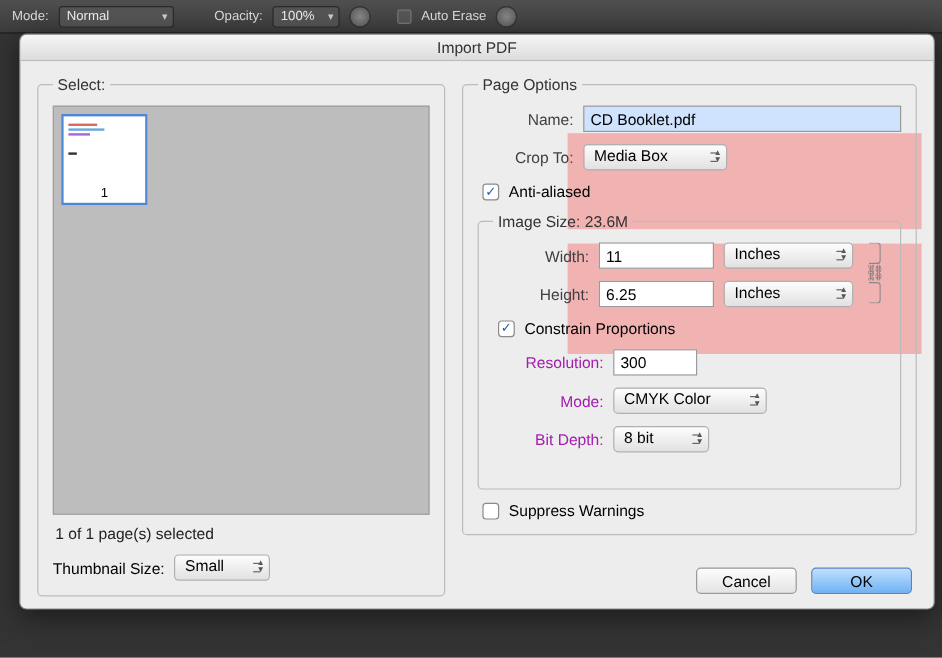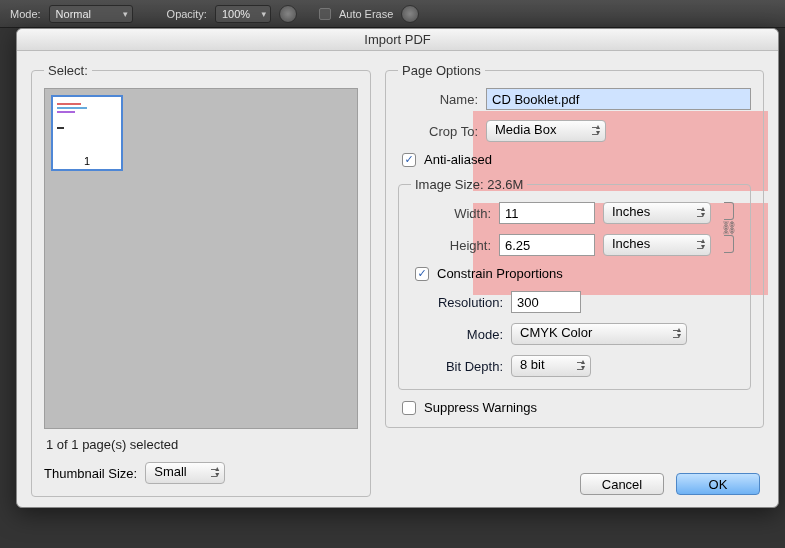--- a/index.html
+++ b/index.html
@@ -32,41 +32,41 @@
   .sel-text { margin: 8px 0 10px 2px; font-size: 13px; color: #222; }
   .thumbsize-row { display: flex; align-items: center; gap: 8px; }
 
   .right { flex: 1; display: flex; flex-direction: column; gap: 10px; position: relative; }
   .hl { position: absolute; background: rgba(244,130,130,.55); pointer-events: none; }
   .hl1 { top: 48px; left: 88px; right: -4px; height: 80px; }
   .hl2 { top: 140px; left: 88px; right: -4px; height: 92px; }
 
   .row { display: flex; align-items: center; gap: 8px; margin-bottom: 10px; }
   .rl { width: 80px; text-align: right; color: #404040; }
-  .rl2 { width: 92px; text-align: right; color: #0f172a; }
+  .rl2 { width: 92px; text-align: right; color: #a21caf; }
   .txt { border: 1px solid #9a9a9a; background: #fff; height: 22px; padding: 2px 5px; font-size: 13px; }
   .sel { border: 1px solid #b0b0b0; background: linear-gradient(#fdfdfd,#e1e1e1); border-radius: 4px; height: 22px; padding: 0 22px 4px 8px; font-size: 13px; position: relative; display: inline-flex; align-items: center; cursor: pointer; }
   .sel::after { content: ""; position: absolute; right: 6px; top: 4px; width: 8px; height: 12px; background:
     linear-gradient(#666,#666) center 2px/6px 1px no-repeat,
     linear-gradient(#666,#666) center 9px/6px 1px no-repeat; }
   .sel .arr { position: absolute; right: 5px; font-size: 8px; color: #555; line-height: 6px; top: 3px; }
   .chk { width: 14px; height: 14px; border: 1px solid #8a8a8a; border-radius: 3px; background: #fff; display: inline-flex; align-items: center; justify-content: center; font-size: 11px; color: #2a5db0; }
   .link-icon { width: 18px; display: flex; flex-direction: column; align-items: center; color: #666; font-size: 12px; }
   .link-icon .b { width: 10px; height: 18px; border: 1px solid #888; border-left: none; border-radius: 0 3px 3px 0; }
 
   .buttons { position: absolute; right: 18px; bottom: 12px; display: flex; gap: 12px; }
   .btn { width: 84px; height: 22px; border-radius: 4px; border: 1px solid #9a9a9a; background: linear-gradient(#fdfdfd,#e3e3e3); font-size: 13px; cursor: pointer; }
   .btn.primary { background: linear-gradient(#bfe0ff,#6fb2f4); border-color: #4d87c7; }
 </style>
 </head>
 <body>
 
 <div class="toolbar">
   <span class="tb-label">Mode:</span>
-  <span class="tb-select" style="width:84px">Normal</span>
+  <span class="tb-select" style="width:96px">Normal</span>
   <span style="width:18px"></span>
   <span class="tb-label">Opacity:</span>
   <span class="tb-select" style="width:56px">100%</span>
   <span class="tb-icon"></span>
   <span style="width:6px"></span>
   <span class="tb-chk"></span>
   <span class="tb-label">Auto Erase</span>
   <span class="tb-icon"></span>
 </div>
 
@@ -152,26 +152,26 @@
           <div class="row" style="margin-left:4px">
             <span class="chk">✓</span>
             <span>Constrain Proportions</span>
           </div>
           <div class="row">
             <span class="rl2">Resolution:</span>
             <input class="txt" style="width: 70px;" value="300">
           </div>
           <div class="row">
             <span class="rl2">Mode:</span>
-            <span class="sel" style="width:176px">
+            <span class="sel" style="width:128px">
                 <span>CMYK Color</span>
                 <span class="arr">▴<br>▾</span>
               </span>
           </div>
-          <div class="row" style="margin-bottom:0">
+          <div class="row" style="margin-bottom:18px">
             <span class="rl2">Bit Depth:</span>
             <span class="sel" style="width:80px">
                 <span>8 bit</span>
                 <span class="arr">▴<br>▾</span>
               </span>
           </div>
         </fieldset>
 
         <div class="row" style="margin:10px 0 0 4px">
           <span class="chk" style="color:transparent">✓</span>

